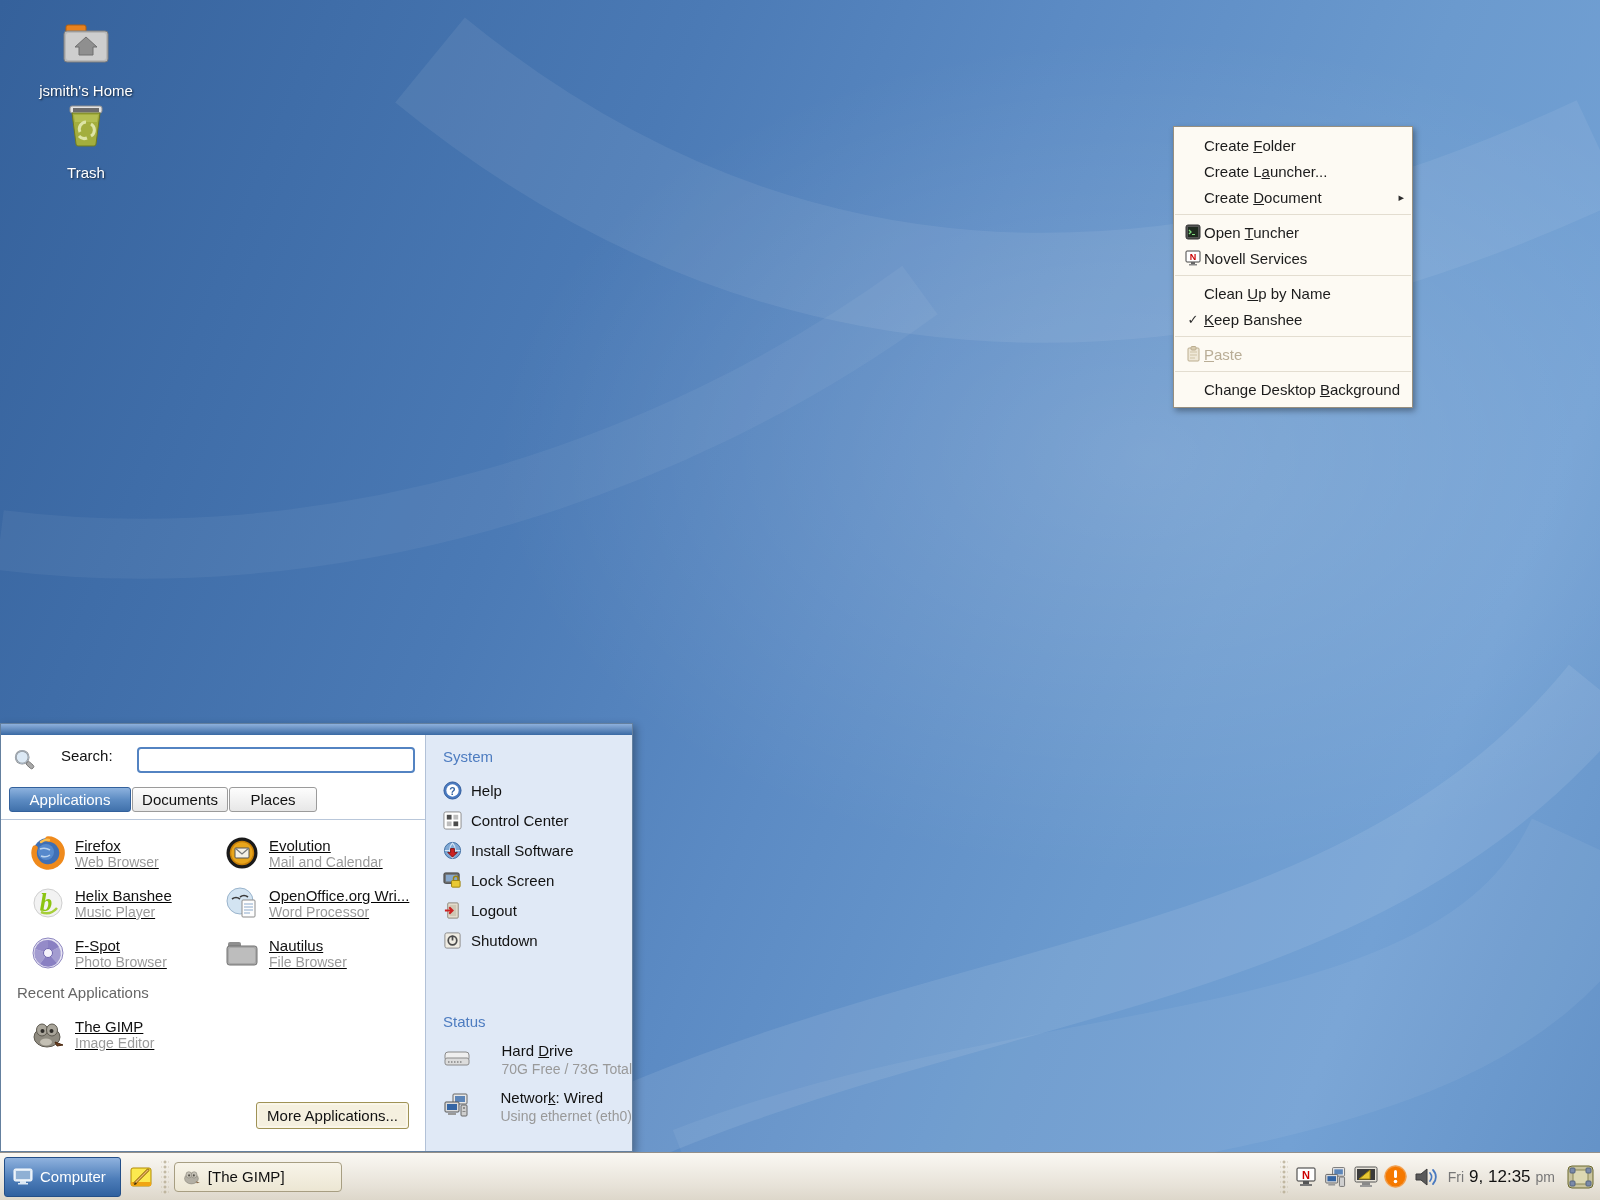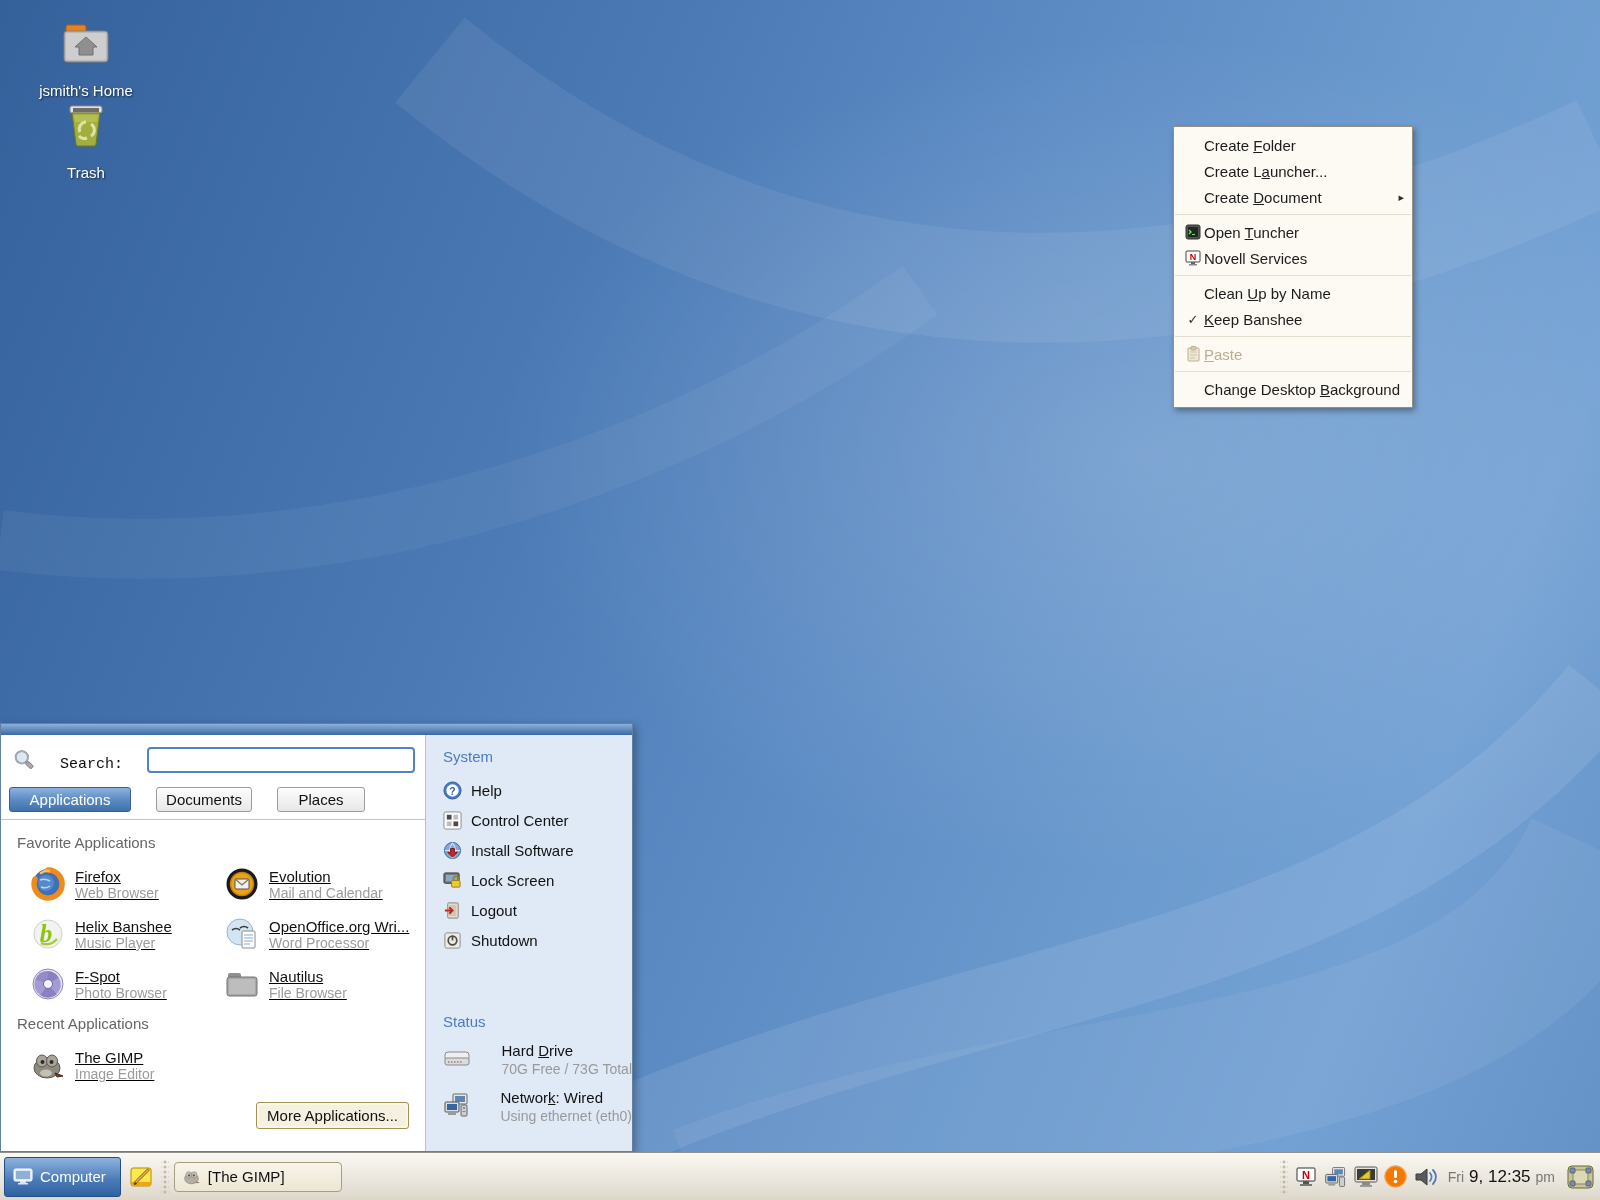--- a/index.html
+++ b/index.html
@@ -37,27 +37,27 @@
   .slab {
     position:absolute; left:0; top:723px; width:633px; height:429px;
     border:1px solid #64809f; box-shadow:3px 3px 8px rgba(0,0,0,.3);
     display:flex; flex-direction:column; background:#fff;
   }
   .slab-topstrip { height:11px; flex:none; background:linear-gradient(#8db0dc,#3a69a3); }
   .slab-body { flex:1; display:flex; min-height:0; }
   .left-panel { width:424px; flex:none; background:#fff; display:flex; flex-direction:column; position:relative; }
   .right-panel { flex:1; background:#e0e9f6; border-left:1px solid #b2c1d7; padding:13px 0 0 17px; font-size:15px; }
 
-  .search-row { display:flex; align-items:flex-end; padding:12px 10px 6px 12px; gap:24px;font-family:Liberation Mono, monospace; }
+  .search-row { display:flex; align-items:flex-start; padding:12px 10px 6px 12px; gap:24px; }
   .search-row label { font-size:15px; color:#111; }
   .search-input {
     width:302px; height:26px; border:2px solid #5383c2; border-radius:4px; background:#fff;
     font-size:15px; padding:0 5px; outline:none; font-family:inherit;
   }
-  .tabs-row { display:flex; gap:25px; padding:8px 0 0 8px; }
+  .tabs-row { display:flex; gap:1px; padding:8px 0 0 8px; }
   .tab {
     height:25px; border-radius:3px; font-size:15px; display:flex; align-items:center; justify-content:center;
     border:1px solid #9b9b9b; background:linear-gradient(#fdfdfd,#e7e7e7); color:#111; cursor:default;
   }
   .tab.active { border:1px solid #33619c; background:linear-gradient(#8db2de,#5d8cc3 50%,#4071ab); color:#fff; }
   .tab.t0 { width:122px; } .tab.t1 { width:96px; } .tab.t2 { width:88px; }
   .tabs-sep { border-top:1px solid #b9c7da; margin-top:7px; }
 
   .sect-h { font-size:15px; color:#666; padding:14px 0 0 16px; }
   .apps-grid { display:grid; grid-template-columns:194px 194px; row-gap:16px; padding:16px 0 0 30px;text-decoration:underline; }
@@ -226,21 +226,20 @@
         <label>Search:</label>
         <input class="search-input" type="text" value="" style="">
       </div>
       <div class="tabs-row">
         <div class="tab t0 active">Applications</div>
         <div class="tab t1">Documents</div>
         <div class="tab t2">Places</div>
       </div>
       <div class="tabs-sep"></div>
 
-      <div class="sect-h">Favorite Applications</div>
       <div class="apps-grid">
         <div class="app-item">
           <svg class="app-icon" viewBox="0 0 34 34">
             <circle cx="17" cy="17" r="15" fill="#3f6fb4"></circle>
             <circle cx="17" cy="17" r="15" fill="none" stroke="#e87b1e" stroke-width="0"></circle>
             <path d="M17 3 a14 14 0 1 1 -13 9" fill="none" stroke="#ef8a1c" stroke-width="5.5" stroke-linecap="round"></path>
             <path d="M10 6 q4 -3 8 -2" stroke="#ffc04d" stroke-width="2.5" fill="none" stroke-linecap="round"></path>
             <circle cx="15" cy="16" r="8" fill="#5b8ed0" opacity="0.85"></circle>
             <path d="M9 13 q5 -2 10 1 M10 20 q5 2 9 -1" stroke="#bcd5ef" stroke-width="1.5" fill="none"></path>
           </svg>

